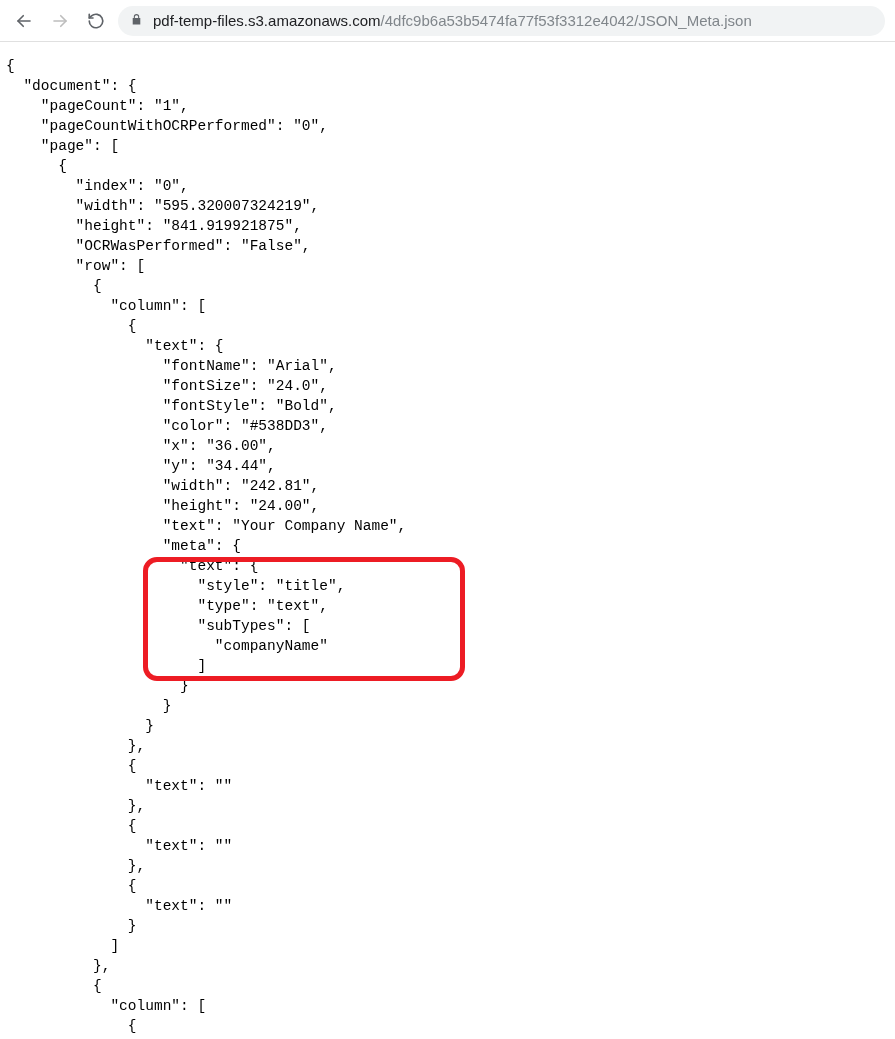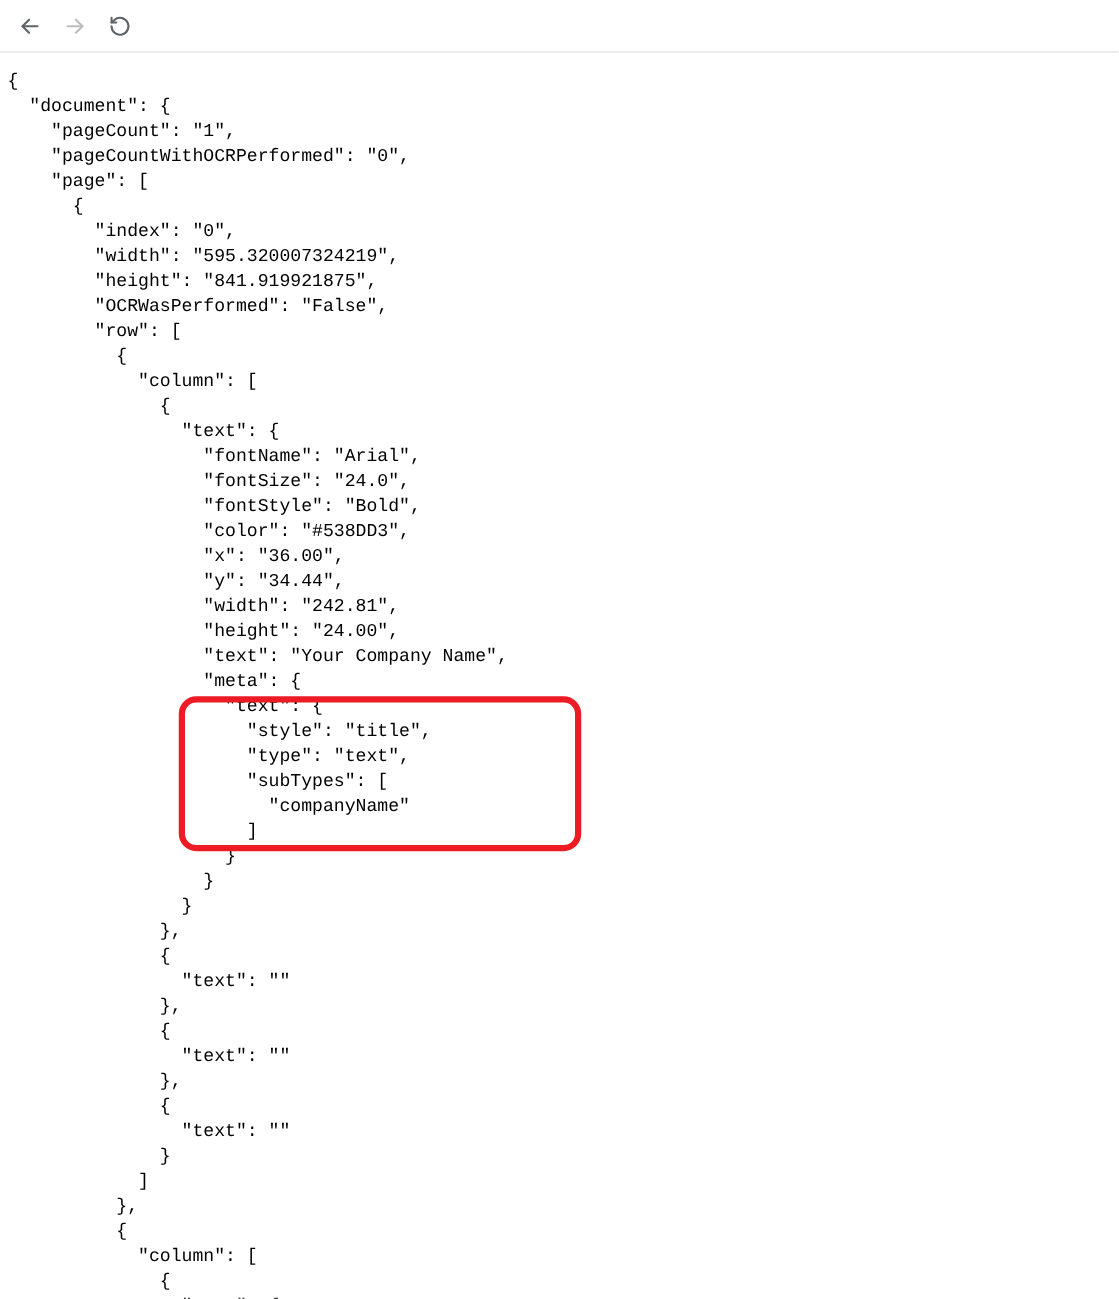--- a/index.html
+++ b/index.html
@@ -69,20 +69,28 @@
         <line x1="4" y1="12" x2="20" y2="12"></line>
         <polyline points="13 5 20 12 13 19"></polyline>
       </svg>
   </div>
   <div class="nav-icon">
     <svg width="18" height="18" viewBox="0 0 24 24" fill="none" stroke="#5f6368" stroke-width="2.2" stroke-linecap="round" stroke-linejoin="round">
         <path d="M3 12a9 9 0 1 0 3-6.7L3 8"></path>
         <polyline points="3 3 3 8 8 8"></polyline>
       </svg>
   </div>
+  <div class="url-bar">
+    <span class="lock">
+      <svg width="13" height="13" viewBox="0 0 24 24" fill="#5f6368">
+          <path d="M17 9V7a5 5 0 0 0-10 0v2H5v12h14V9h-2zm-8-2a3 3 0 1 1 6 0v2H9V7z"></path>
+        </svg>
+    </span>
+    <span class="url-text"><span>pdf-temp-files.s3.amazonaws.com</span><span class="muted">/4dfc9b6a53b5474fa77f53f3312e4042/JSON_Meta.json</span></span>
+  </div>
 </div>
 
 <div class="content" id="json-content">{
   "document": {
     "pageCount": "1",
     "pageCountWithOCRPerformed": "0",
     "page": [
       {
         "index": "0",
         "width": "595.320007324219",

